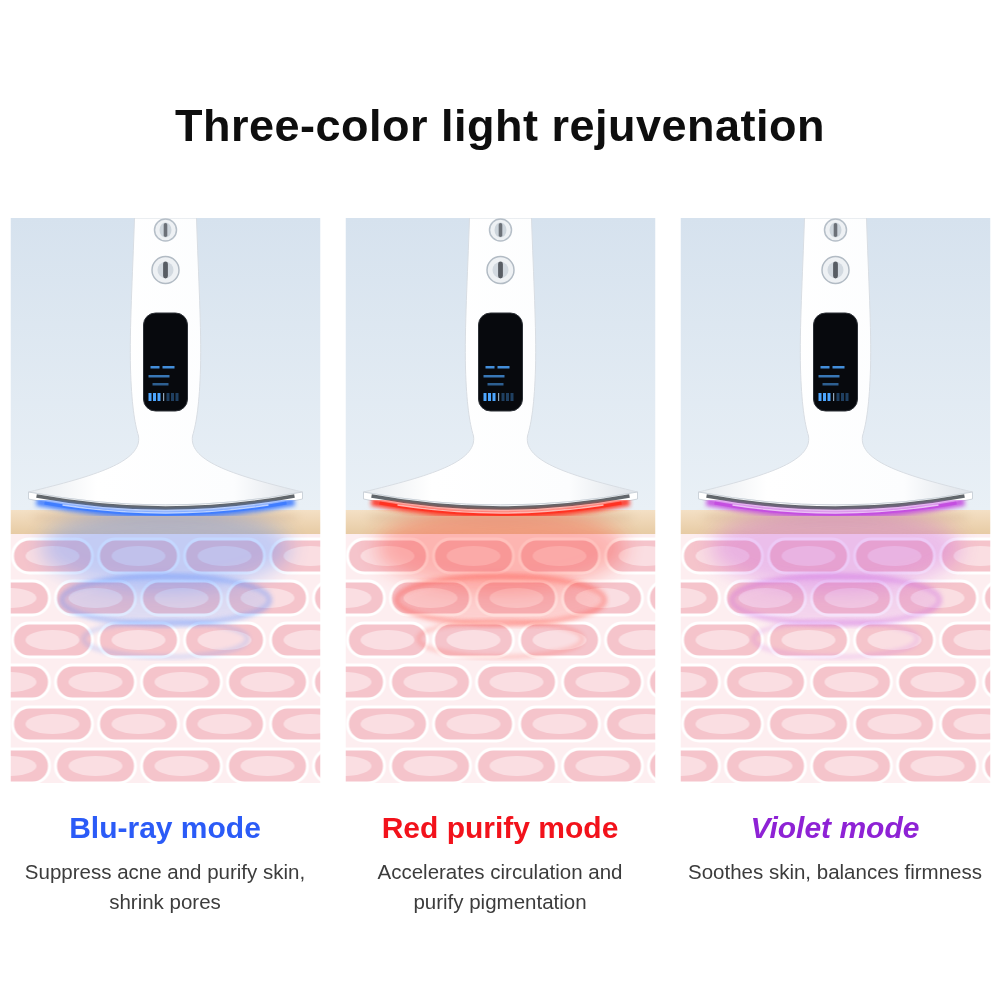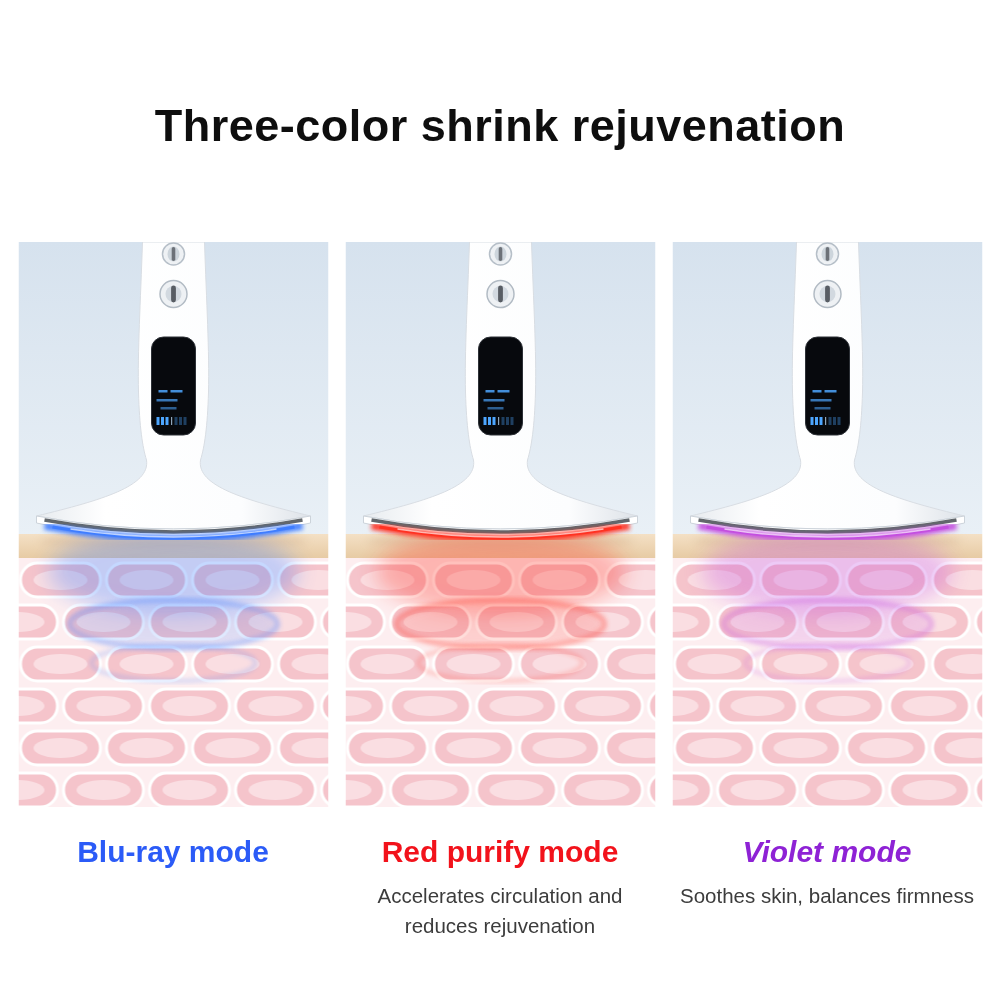--- a/index.html
+++ b/index.html
@@ -9,22 +9,22 @@
     margin-top:100px;
     text-align:center;
     font-size:45px;
     font-weight:700;
     color:#0e0e0e;
     letter-spacing:0.5px;
   }
   .panels {
     display:flex;
     justify-content:center;
-    gap:16px;
-    margin-top:90px;
+    gap:24px;
+    margin-top:66px;
   }
   .mode-col { width:311px; display:flex; flex-direction:column; align-items:center; }
   .panel-art { width:311px; height:565px; display:block; }
   .mode-title {
     margin-top:28px;
     font-size:30px;
     font-weight:700;
     text-align:center;
   }
   .mode-desc {
@@ -146,37 +146,38 @@
             <rect x="165" y="175" width="3" height="8" fill="#4da6ff" opacity="0.35"></rect>
           </g>
         </g>
       </g>
     </symbol>
   </defs>
 </svg>
 
 <div class="page">
 
-  <h1 class="page-title">Three-color shrink rejuvenation</h1>
+  <h1 class="page-title">Three-color light rejuvenation</h1>
 
   <div class="panels">
 
     <div class="mode-col">
       <svg class="panel-art" viewBox="0 0 310 565" style="color: rgb(63, 125, 255);">
         <use href="#panelArt"></use>
       </svg>
       <div class="mode-title" style="color: rgb(43, 91, 247);">Blu-ray mode</div>
+      <div class="mode-desc">Suppress acne and purify skin, shrink pores</div>
     </div>
 
     <div class="mode-col">
       <svg class="panel-art" viewBox="0 0 310 565" style="color: rgb(255, 50, 34);">
         <use href="#panelArt"></use>
       </svg>
       <div class="mode-title" style="color: rgb(242, 18, 27);">Red purify mode</div>
-      <div class="mode-desc">Accelerates circulation and reduces rejuvenation</div>
+      <div class="mode-desc">Accelerates circulation and purify pigmentation</div>
     </div>
 
     <div class="mode-col">
       <svg class="panel-art" viewBox="0 0 310 565" style="color: rgb(196, 79, 224);">
         <use href="#panelArt"></use>
       </svg>
       <div class="mode-title" style="color: rgb(142, 34, 213); font-style: italic;">Violet mode</div>
       <div class="mode-desc">Soothes skin, balances firmness</div>
     </div>
 

